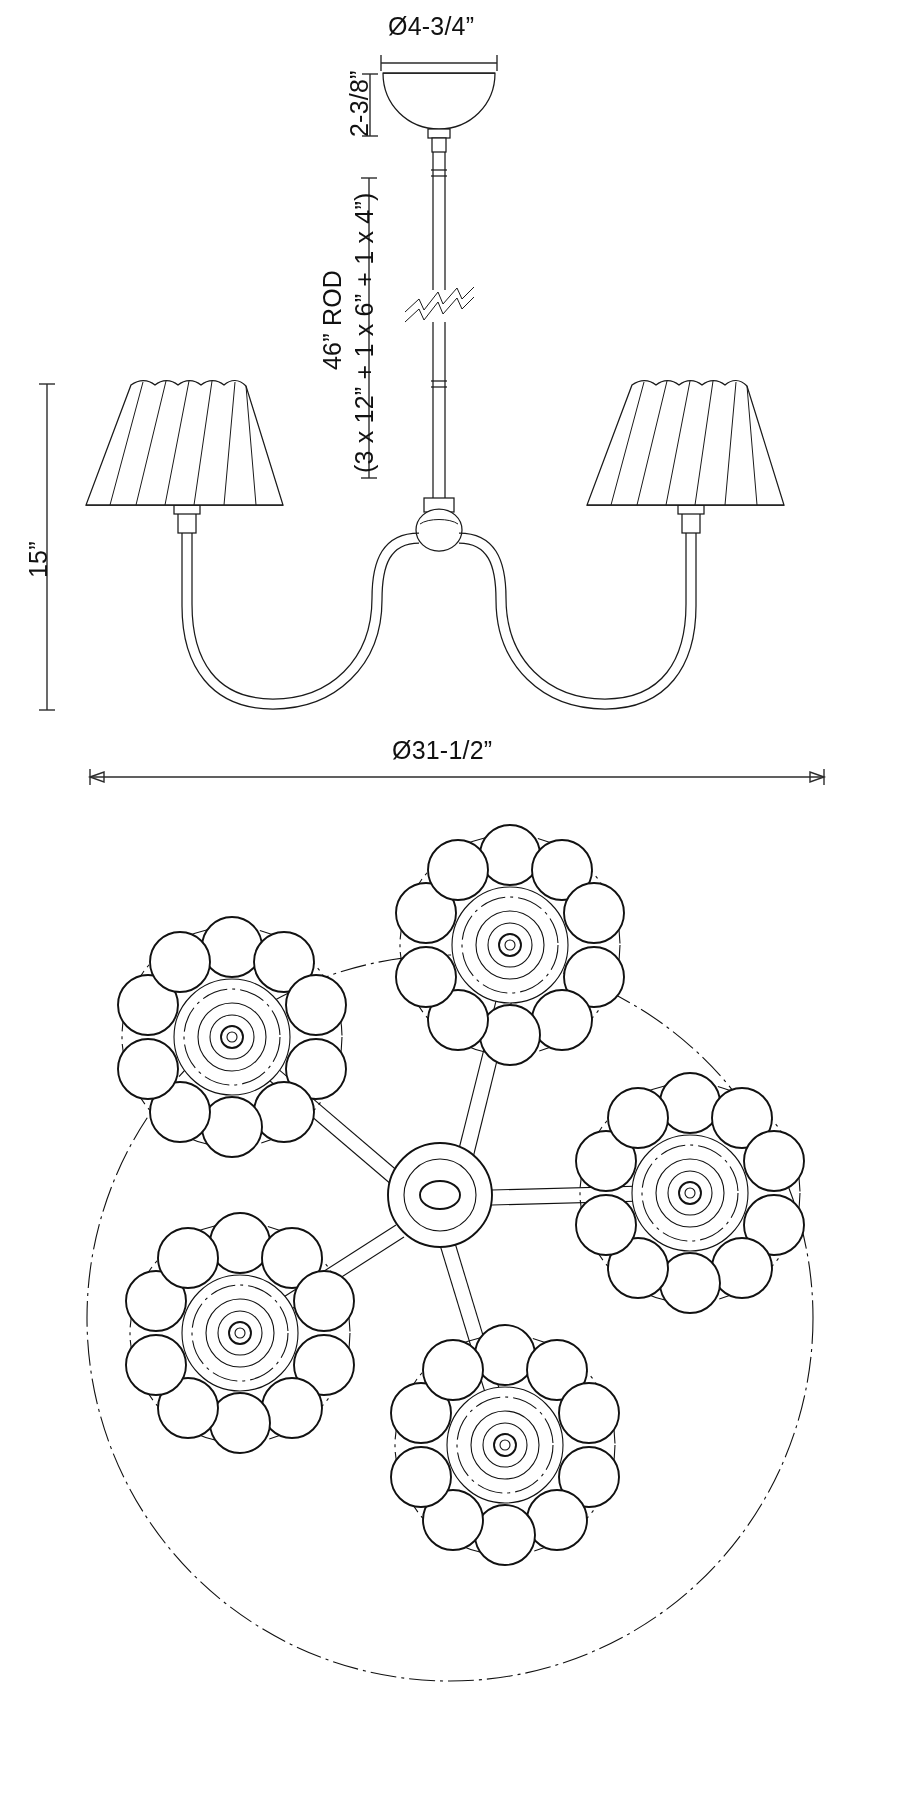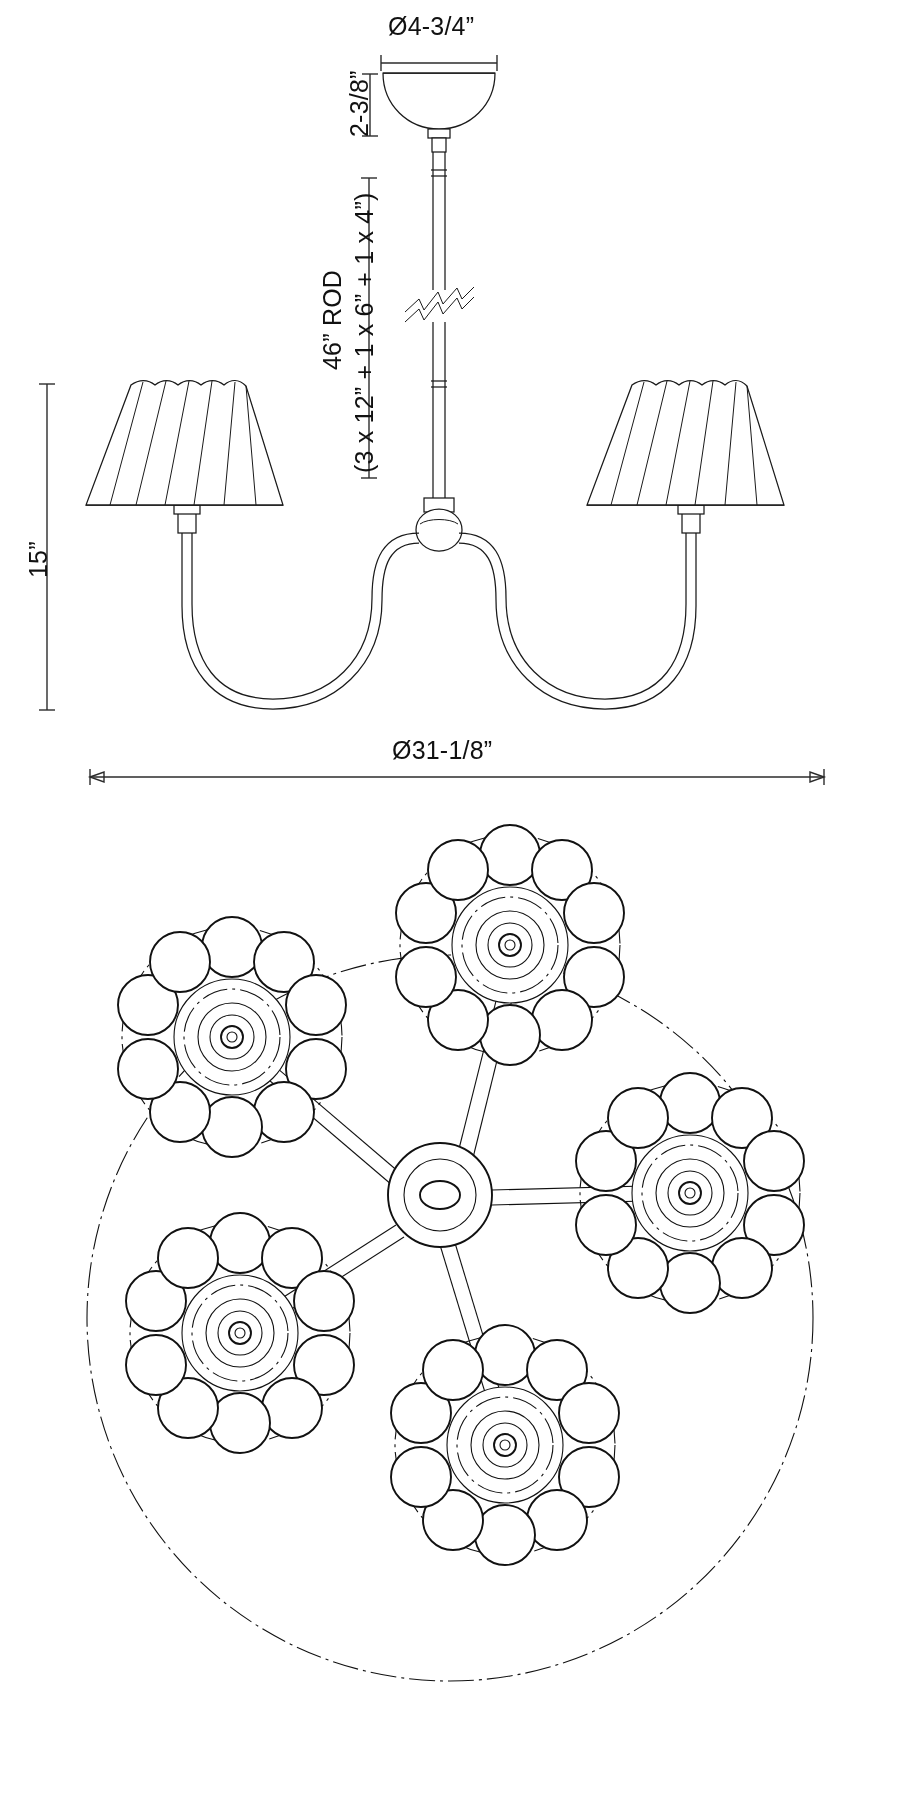--- a/index.html
+++ b/index.html
@@ -149,21 +149,21 @@
   <div class="lbl" style="left:388px;top:12px;">Ø4-3/4”</div>
 
   <div class="lbl vlbl" style="left:345px;top:137px;">2-3/8”</div>
 
   <div class="lbl vlbl" style="left:318px;top:370px;">46” ROD</div>
 
   <div class="lbl vlbl" style="left:350px;top:473px;">(3 x 12” + 1 x 6” + 1 x 4”)</div>
 
   <div class="lbl vlbl" style="left:24px;top:578px;">15”</div>
 
-  <div class="lbl" style="left:392px;top:736px;">Ø31-1/8”</div>
+  <div class="lbl" style="left:392px;top:736px;">Ø31-1/2”</div>
 
   <svg width="914" height="1000" style="top:825px;">
 
     <circle class="ln-dash" cx="450" cy="493" r="363"></circle>
 
     <g>
 
       <path class="ln-plan-thin" d="M455 340 L510 120"></path>
       <path class="ln-plan-thin" d="M470 345 L524 126"></path>
 

